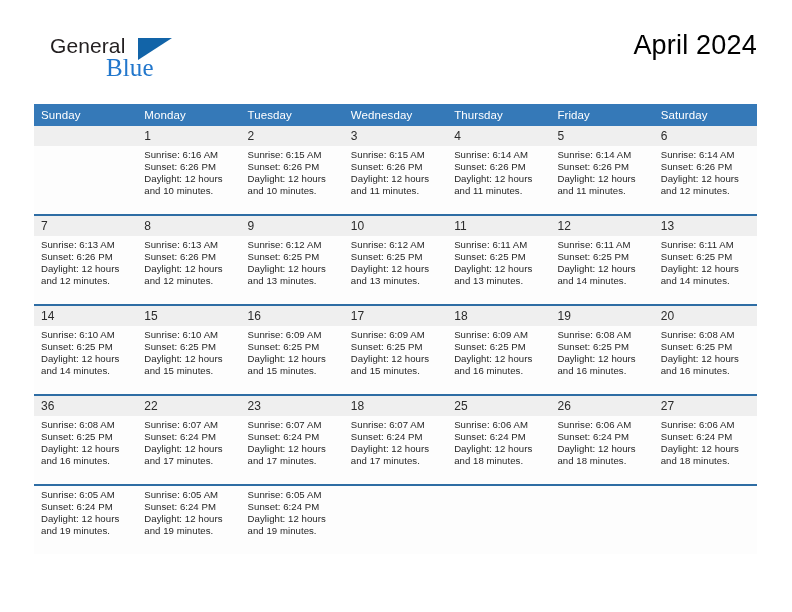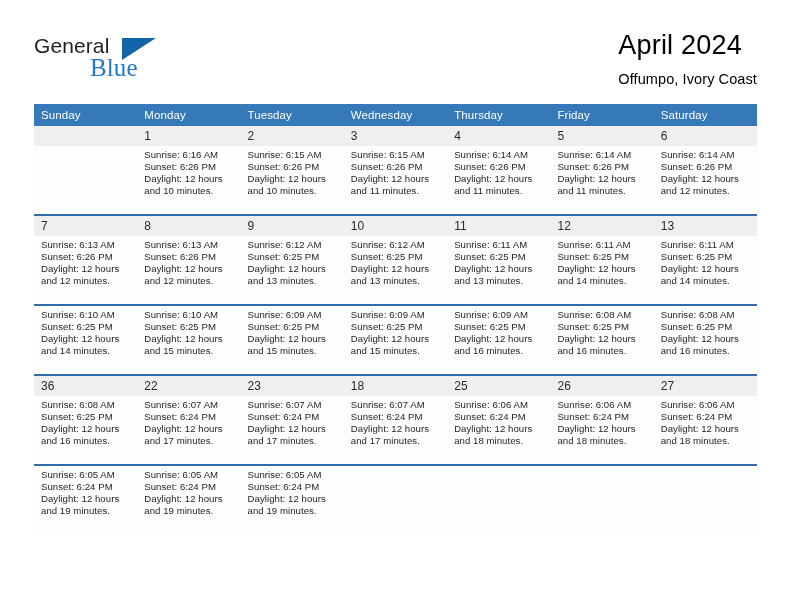--- a/index.html
+++ b/index.html
@@ -8,21 +8,21 @@
     background: #ffffff;
     font-family: "Liberation Sans", sans-serif;
     -webkit-font-smoothing: antialiased;
   }
   .page { position: relative; width: 792px; height: 612px; background: #fff; }
 
   
   .header {
     position: absolute; left: 34px; top: 28px; right: 35px; height: 66px;
   }
-  .logo { position: absolute; left: 0; top: 6px; width: 150px; height: 52px; }
+  .logo { position: absolute; left: 16px; top: 6px; width: 150px; height: 52px; }
   .logo-general {
     position: absolute; left: 0; top: 0;
     font-size: 21px; color: #231f20; letter-spacing: .1px;
   }
   .logo-blue {
     position: absolute; left: 56px; top: 20px;
     font-size: 25px; color: #2277cc; letter-spacing: .1px; font-family: Liberation Serif, serif;
   }
   .logo-flag {
     position: absolute; left: 88px; top: 4px;
@@ -94,21 +94,20 @@
   <div class="header">
 
     <div class="logo">
       <span class="logo-general">General</span>
       <span class="logo-flag"></span>
       <span class="logo-blue">Blue</span>
     </div>
 
     <div class="title-wrap">
       <div class="cal-title">April 2024</div>
-      <div class="cal-subtitle">Offumpo, Ivory Coast</div>
     </div>
 
   </div>
 
   <table class="cal">
     <colgroup>
       <col>
         <col>
         <col>
         <col>
@@ -231,20 +230,29 @@
           <span class="line">Sunrise: 6:11 AM</span>
           <span class="line">Sunset: 6:25 PM</span>
           <span class="line">Daylight: 12 hours</span>
           <span class="line">and 14 minutes.</span>
         </td>
       </tr>
       <tr class="sep-row">
           <td colspan="7"></td>
         </tr>
 
+      <tr class="daynum-row">
+        <td>14</td>
+        <td>15</td>
+        <td>16</td>
+        <td>17</td>
+        <td>18</td>
+        <td>19</td>
+        <td>20</td>
+      </tr>
       <tr class="info-row">
         <td>
           <span class="line">Sunrise: 6:10 AM</span>
           <span class="line">Sunset: 6:25 PM</span>
           <span class="line">Daylight: 12 hours</span>
           <span class="line">and 14 minutes.</span>
         </td>
         <td>
           <span class="line">Sunrise: 6:10 AM</span>
           <span class="line">Sunset: 6:25 PM</span>

